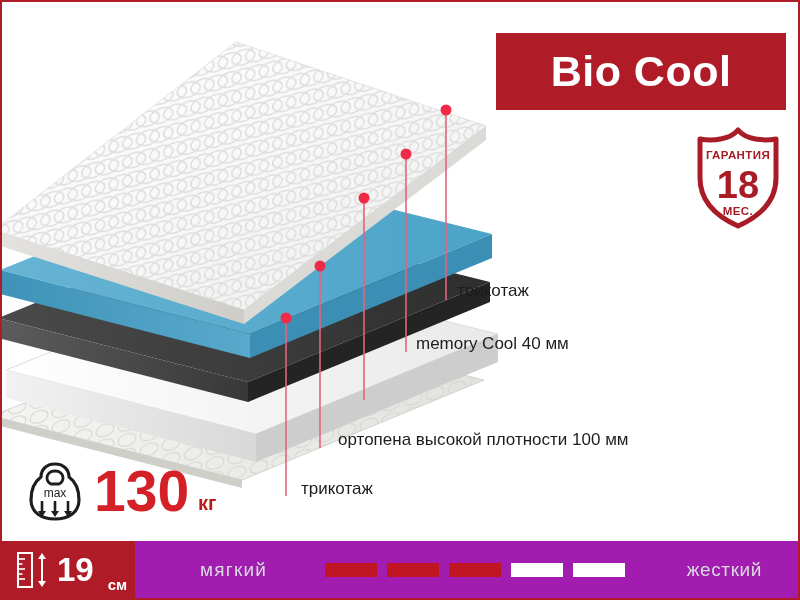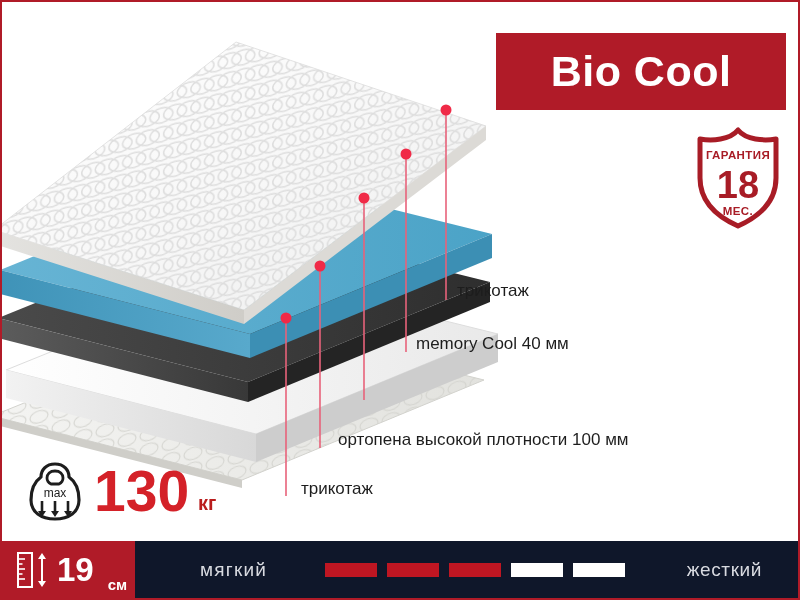--- a/index.html
+++ b/index.html
@@ -130,21 +130,21 @@
   #height-unit {
     color:#ffffff;
     font-size:15px;
     font-weight:bold;
     margin-left:14px;
     align-self:flex-end;
     padding-bottom:5px;
   }
   #firmness-block {
     flex:1;
-    background:#0f172a;
+    background:#a21caf;
     display:flex;
     align-items:center;
     position:relative;
   }
   #soft-label {
     position:absolute;
     left:65px;
     color:#d8dae0;
     font-size:19px;
     letter-spacing:1.2px;

